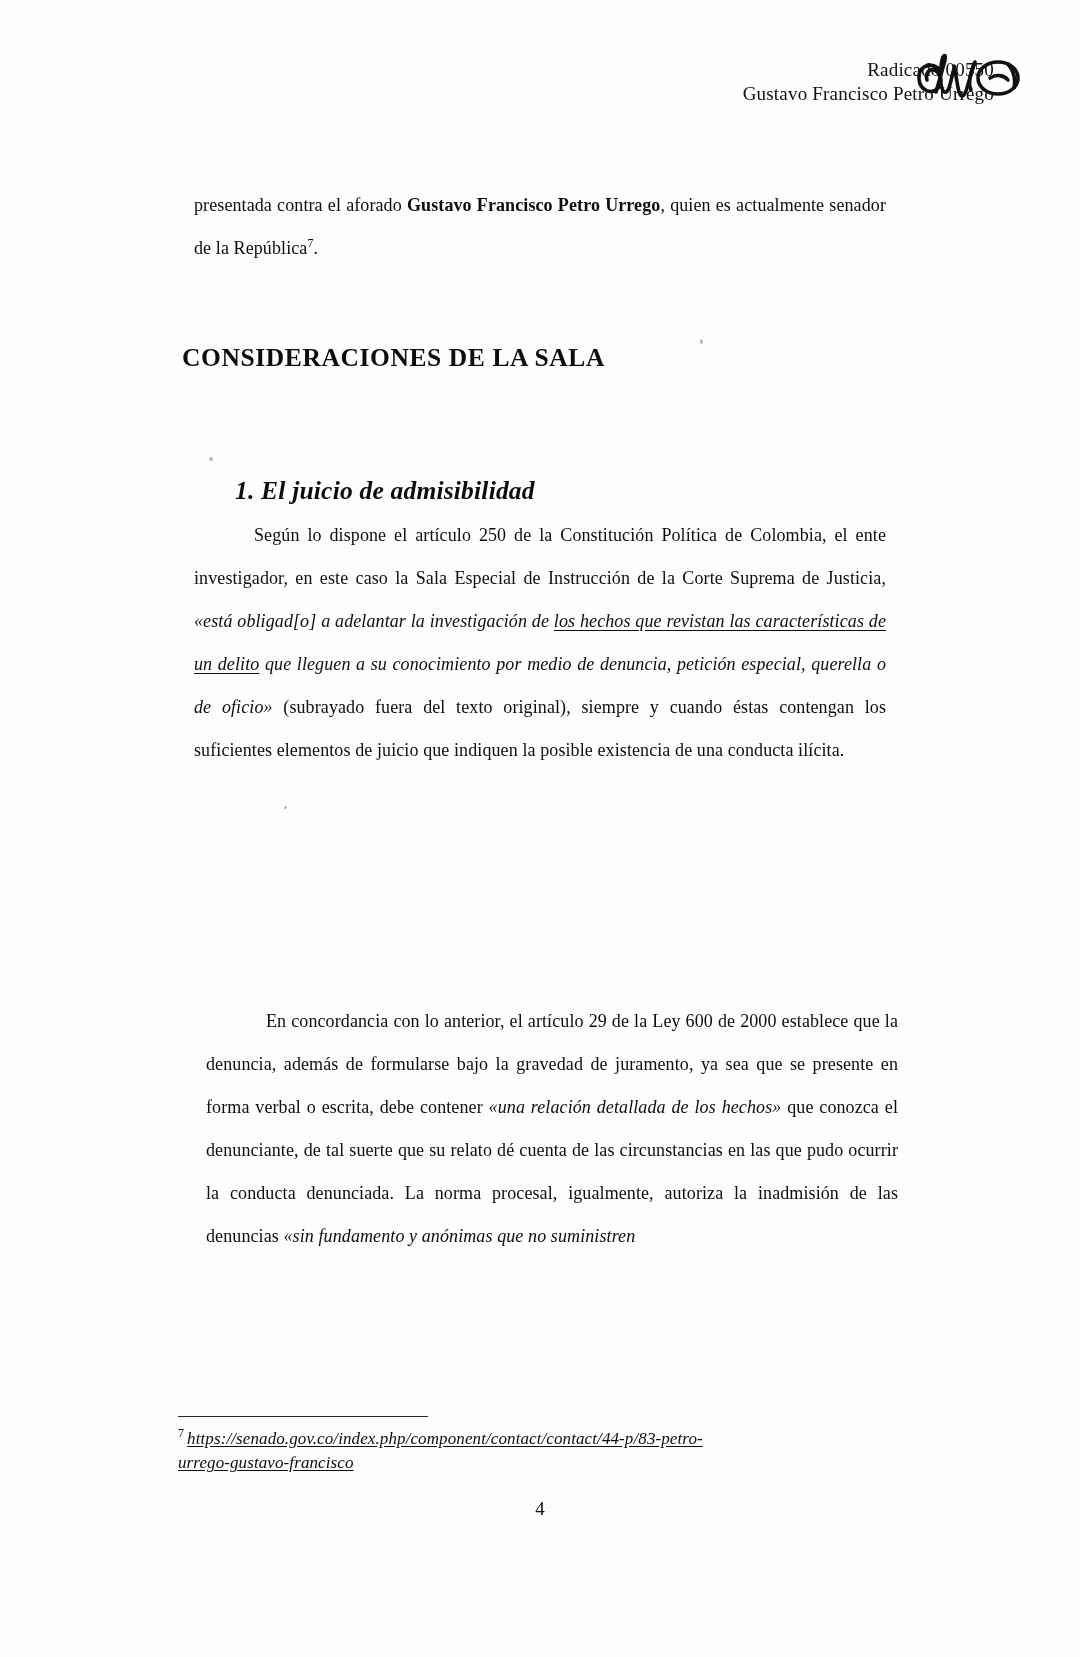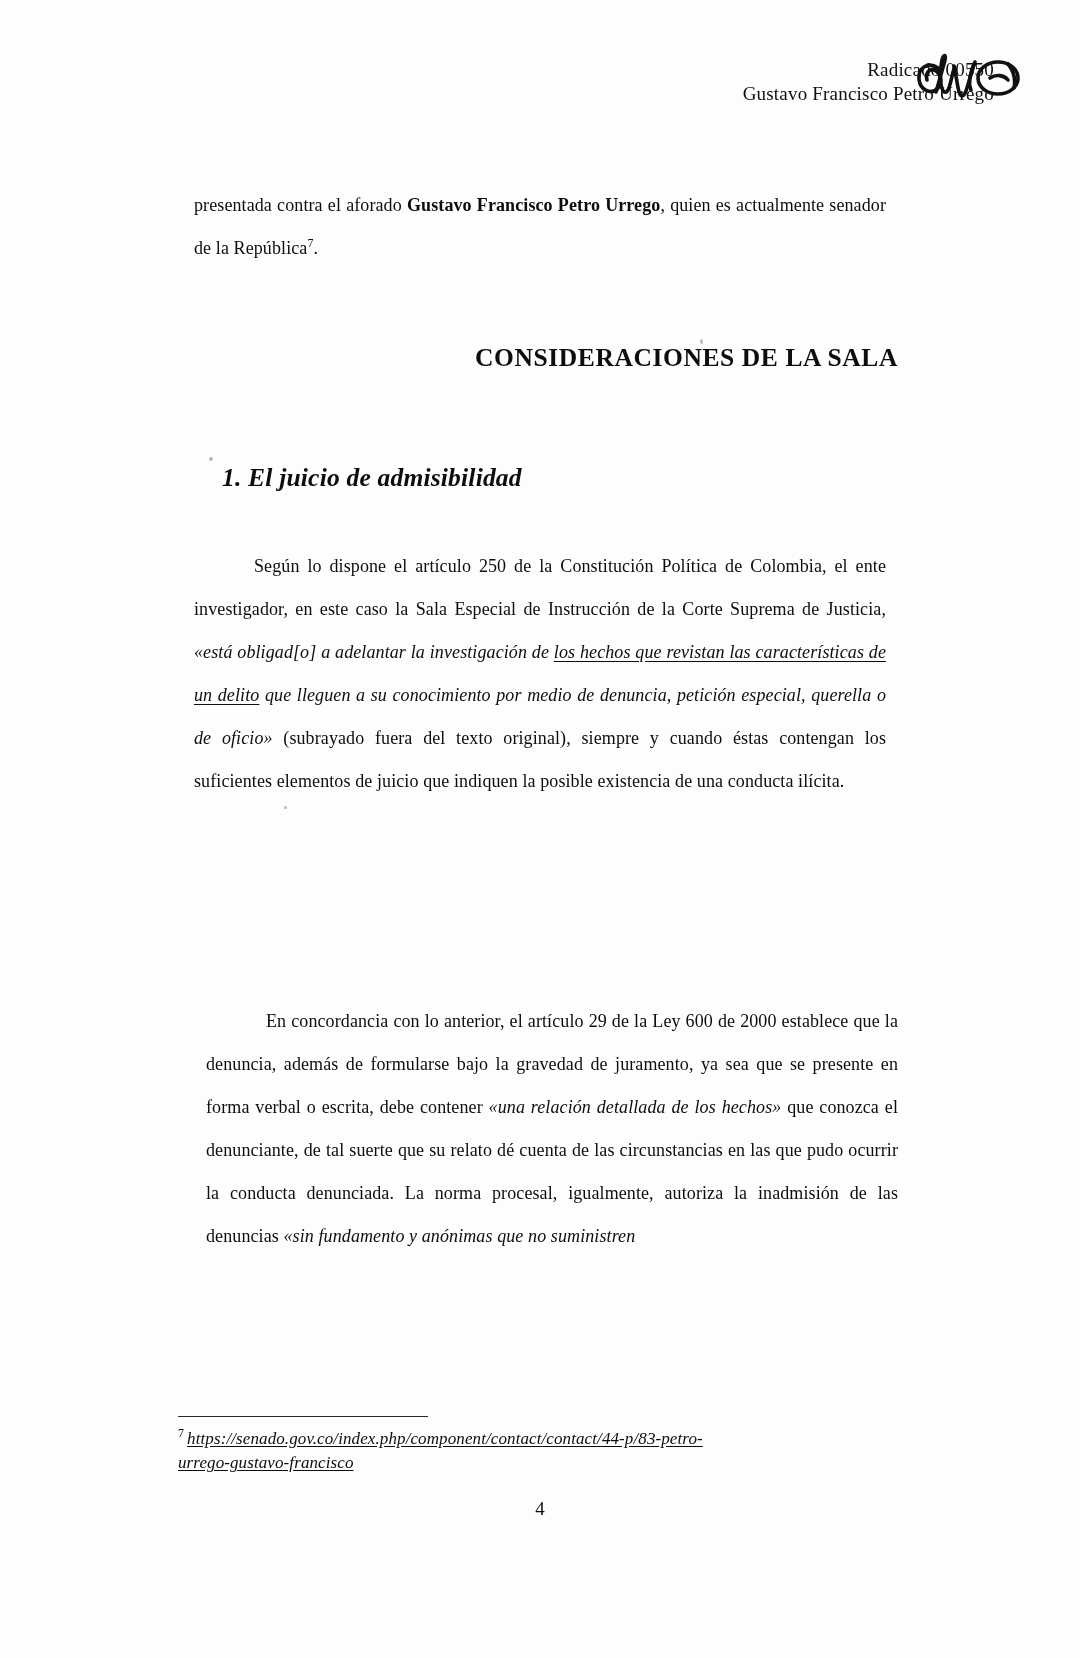--- a/index.html
+++ b/index.html
@@ -61,41 +61,41 @@
   .u { text-decoration: underline; text-underline-offset: 3px; }
   sup.fn {
     font-size: 0.66em;
     vertical-align: super;
     line-height: 0;
   }
 
   
   h1.center-head {
     margin: 0;
-    text-align: right;
+    text-align: left;
     font-size: 25.5px;
     font-weight: bold;
     letter-spacing: 0.6px;
     line-height: 43px;
   }
   h2.sub-head {
-    margin: 4px;
+    margin: 17px;
     font-size: 25.5px;
     font-weight: bold;
     font-style: italic;
     line-height: 43px;
     padding-left: 36px;
     letter-spacing: 0.2px;
   }
 
   
   .blk-intro   { position: absolute; top: 172px;  left: 0; width: 716px; }
   .blk-chead   { position: absolute; top: 336px;  left: 0; width: 716px; }
   .blk-shead   { position: absolute; top: 452px;  left: 0; width: 716px; }
-  .blk-p1      { position: absolute; top: 533px;  left: 0; width: 716px; }
+  .blk-p1      { position: absolute; top: 502px;  left: 0; width: 716px; }
   .blk-p2      { position: absolute; top: 988px;  left: 12px; width: 716px; }
 
   
   .footnote-rule {
     position: absolute;
     left: 178px;
     top: 1416px;
     width: 250px;
     height: 0;
     border-top: 1.4px solid #2a2a2a;

